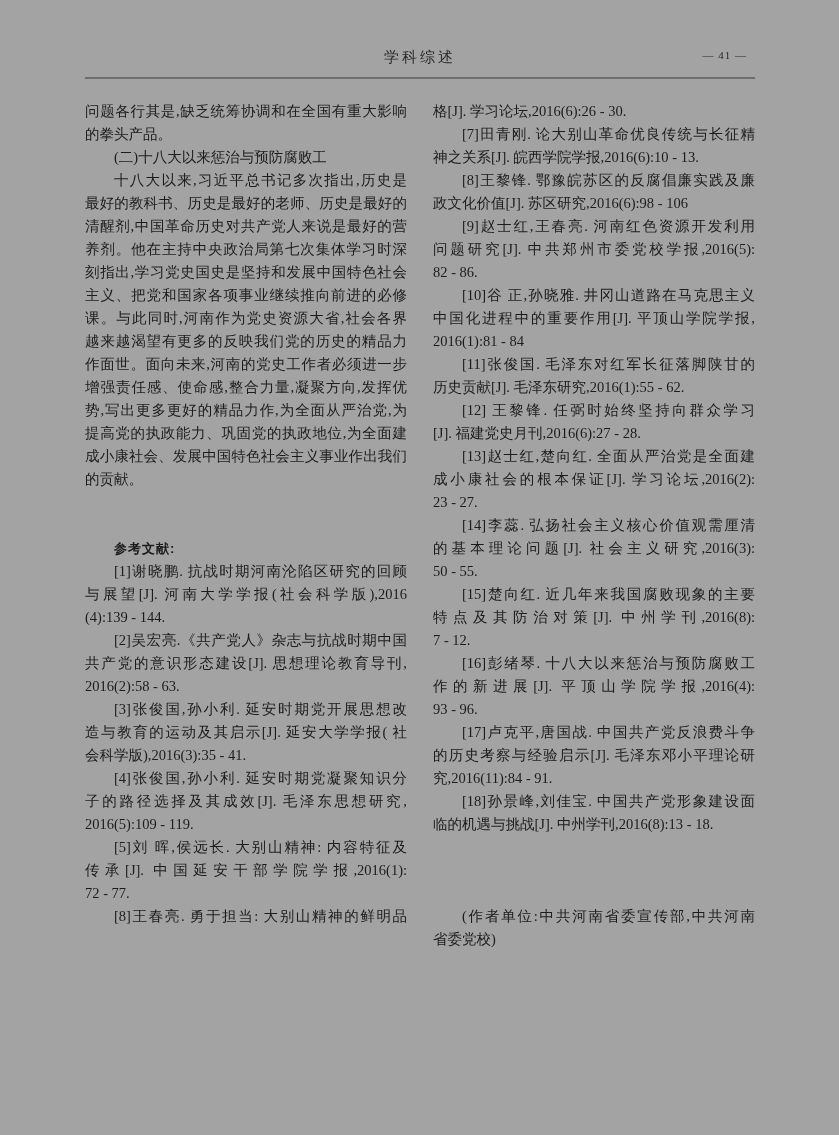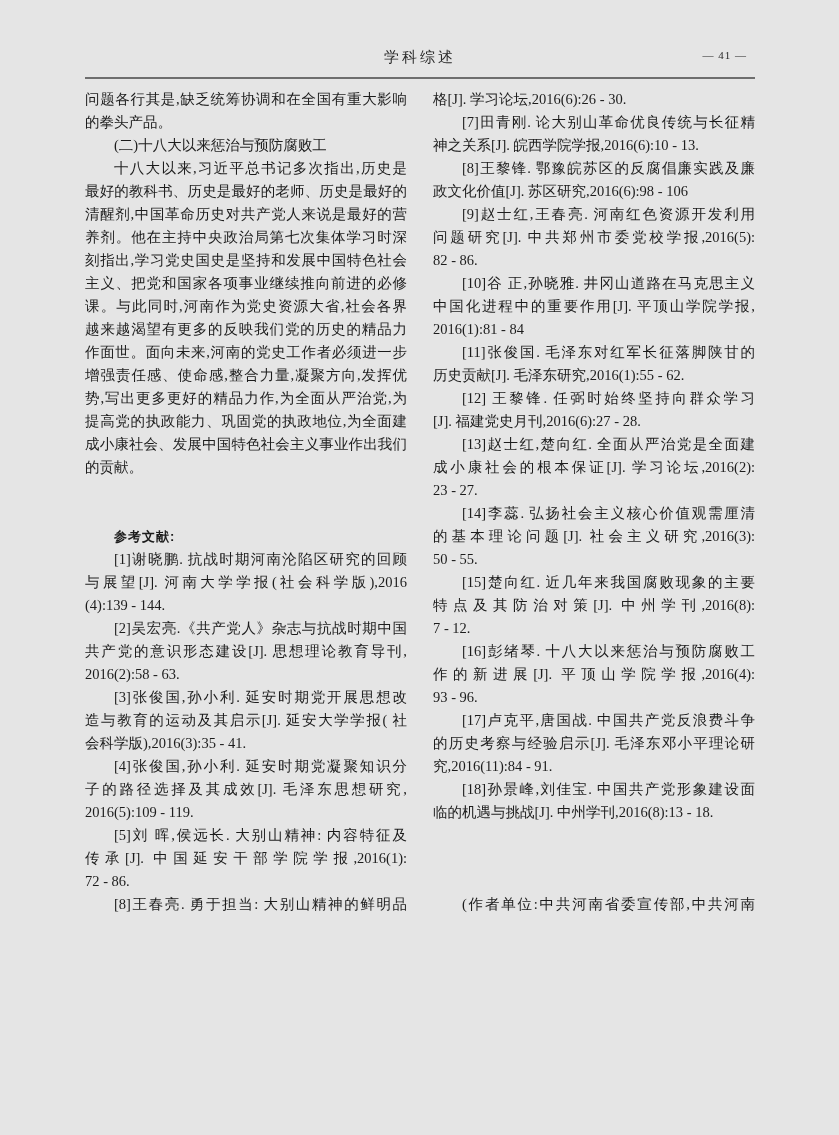--- a/index.html
+++ b/index.html
@@ -1,21 +1,21 @@
 <!DOCTYPE html>
 <html><head>
 <meta charset="utf-8">
 <style>
   * { margin: 0; padding: 0; box-sizing: border-box; }
   html, body { background: #ffffff; }
   .page {
     position: relative;
     width: 839px;
     height: 1135px;
-    background: #e5e5e5;
+    background: #a3a3a3;
     font-family: "Liberation Serif", "DejaVu Serif", serif;
     color: #1c1c1c;
     overflow: hidden;
   }
   .header {
     position: absolute;
     left: 85px;
     top: 48px;
     width: 670px;
     height: 24px;
@@ -44,21 +44,21 @@
     background: #6e6e6e;
   }
   .columns {
     position: absolute;
     left: 85px;
     top: 88px;
     width: 670px;
     display: flex;
     gap: 26px;
   }
-  .col { width: 322px; }
+  .col { width: 322px; margin-top: 12px; }
   .line {
     font-size: 14.5px;
     line-height: 23px;
     height: 23px;
     overflow: hidden;
     text-align: left;
     white-space: nowrap;
   }
   .line.fill {
     white-space: normal;
@@ -113,21 +113,21 @@
         <div class="line kai fill">共产党的意识形态建设[J]. 思想理论教育导刊,</div>
         <div class="line kai">2016(2):58 - 63.</div>
         <div class="line kai indent fill">[3]张俊国,孙小利. 延安时期党开展思想改</div>
         <div class="line kai fill">造与教育的运动及其启示[J]. 延安大学学报( 社</div>
         <div class="line kai">会科学版),2016(3):35 - 41.</div>
         <div class="line kai indent fill">[4]张俊国,孙小利. 延安时期党凝聚知识分</div>
         <div class="line kai fill">子的路径选择及其成效[J]. 毛泽东思想研究,</div>
         <div class="line kai">2016(5):109 - 119.</div>
         <div class="line kai indent fill">[5]刘 晖,侯远长. 大别山精神: 内容特征及</div>
         <div class="line kai fill">传承[J]. 中国延安干部学院学报,2016(1):</div>
-        <div class="line kai">72 - 86.</div>
+        <div class="line kai">72 - 77.</div>
         <div class="line kai indent fill">[8]王春亮. 勇于担当: 大别山精神的鲜明品</div>
       </div>
     <div class="col" id="col-right">
         <div class="line kai">格[J]. 学习论坛,2016(6):26 - 30.</div>
         <div class="line kai indent fill">[7]田青刚. 论大别山革命优良传统与长征精</div>
         <div class="line kai">神之关系[J]. 皖西学院学报,2016(6):10 - 13.</div>
         <div class="line kai indent fill">[8]王黎锋. 鄂豫皖苏区的反腐倡廉实践及廉</div>
         <div class="line kai">政文化价值[J]. 苏区研究,2016(6):98 - 106</div>
         <div class="line kai indent fill">[9]赵士红,王春亮. 河南红色资源开发利用</div>
         <div class="line kai fill">问题研究[J]. 中共郑州市委党校学报,2016(5):</div>
@@ -153,15 +153,16 @@
         <div class="line kai">93 - 96.</div>
         <div class="line kai indent fill">[17]卢克平,唐国战. 中国共产党反浪费斗争</div>
         <div class="line kai fill">的历史考察与经验启示[J]. 毛泽东邓小平理论研</div>
         <div class="line kai">究,2016(11):84 - 91.</div>
         <div class="line kai indent fill">[18]孙景峰,刘佳宝. 中国共产党形象建设面</div>
         <div class="line kai">临的机遇与挑战[J]. 中州学刊,2016(8):13 - 18.</div>
         <div class="line blank"></div>
         <div class="line blank"></div>
         <div class="line blank"></div>
         <div class="line kai indent fill">(作者单位:中共河南省委宣传部,中共河南</div>
+        <div class="line kai">省委党校)</div>
       </div>
   </div>
 </div>
 
 </body></html>

